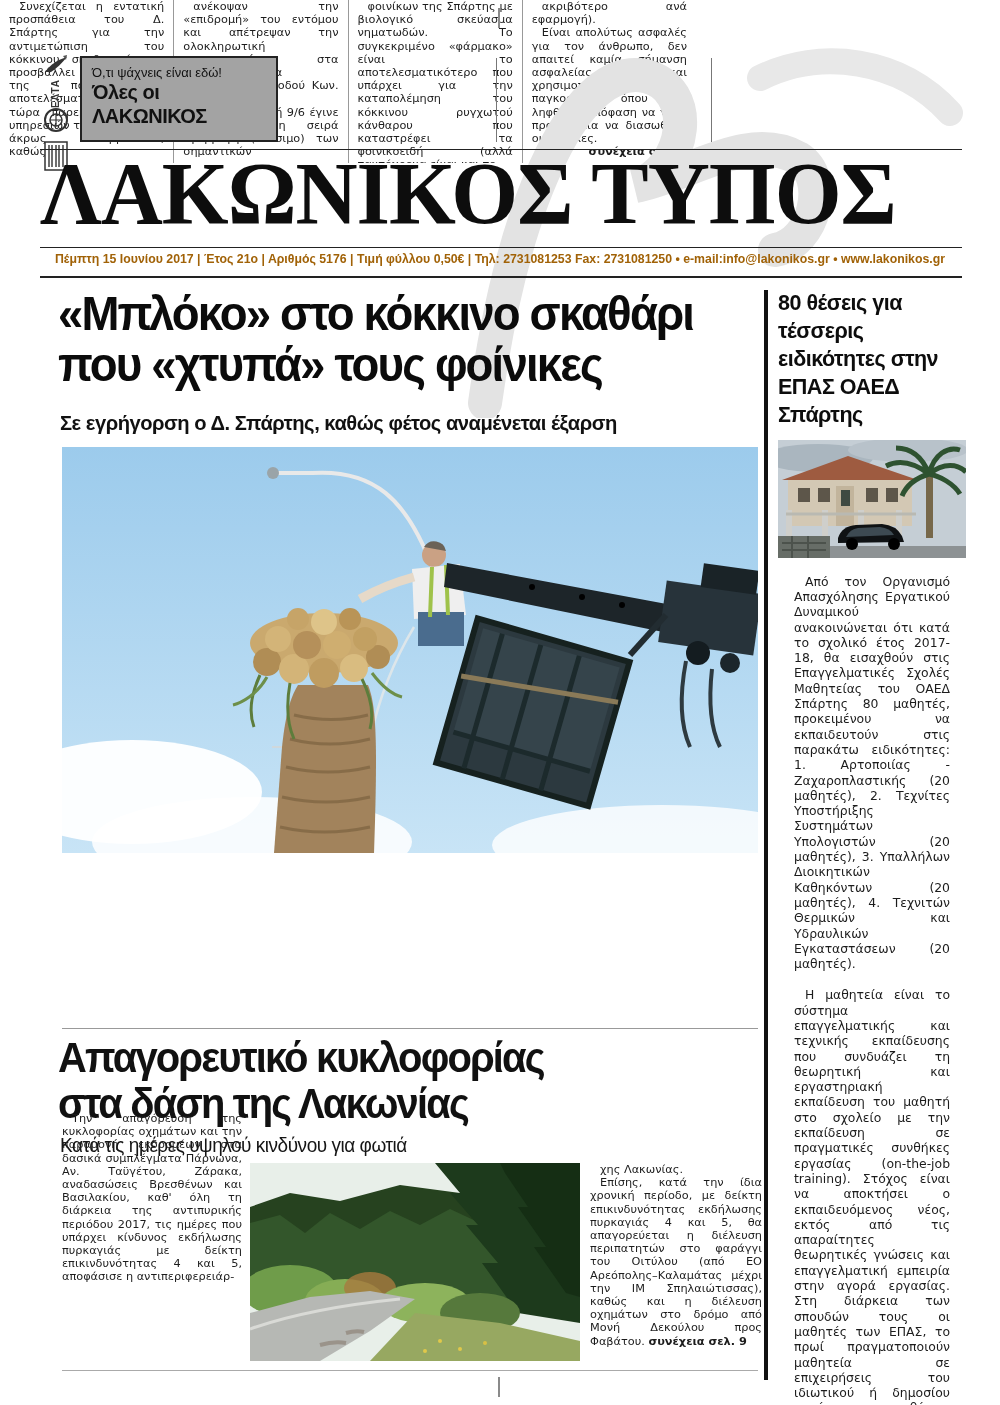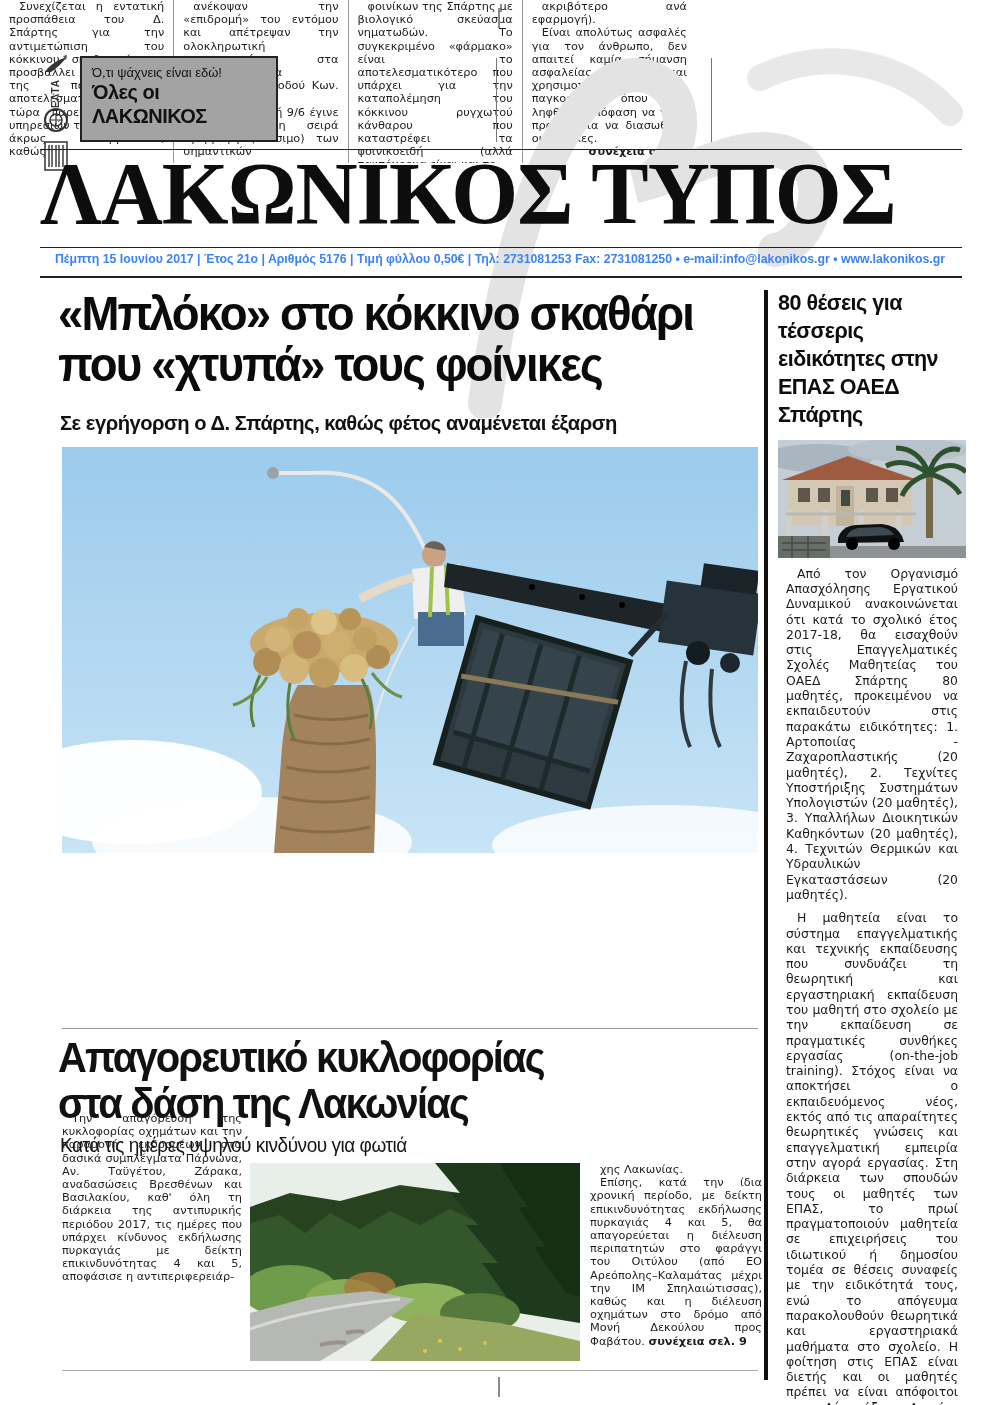--- a/index.html
+++ b/index.html
@@ -26,21 +26,21 @@
   .vdiv{width:1px;background:#777;z-index:2;}
 
   
   .masthead{left:40px;top:150px;width:920px;text-align:left;z-index:2;}
   .masthead h1{margin:0;font-family:"Liberation Serif",serif;font-weight:bold;font-size:86px;
                letter-spacing:-1px;line-height:1.0;transform:scaleY(1.04);color:#0d0d0d;}
   .masthead .sub{margin-top:4px;font-family:"Liberation Sans",sans-serif;font-size:19px;
                  letter-spacing:9px;color:#1a1a1a;}
   .rule{position:absolute;background:#222;z-index:2;}
   .dateline{left:40px;top:252px;width:920px;text-align:center;font-family:"Liberation Sans",sans-serif;
-            font-weight:bold;font-size:12.3px;color:#3b82f6;z-index:2;}
+            font-weight:bold;font-size:12.3px;color:#a16207;z-index:2;}
 
   
   .lead-hl{left:58px;top:288px;width:760px;font-family:"Liberation Sans",sans-serif;font-weight:bold;
            font-size:49px;line-height:1.05;letter-spacing:-2px;transform:scaleX(.93);transform-origin:left top;
            color:#0b0b0b;z-index:2;}
   .lead-sub{left:60px;top:411px;width:720px;font-family:"Liberation Sans",sans-serif;font-weight:bold;
             font-size:21px;letter-spacing:-0.5px;transform:scaleX(.96);transform-origin:left top;z-index:2;}
   .photo{z-index:2;display:block;}
 
   .cols{left:62px;top:862px;width:696px;height:163px;display:flex;z-index:2;}
@@ -59,21 +59,21 @@
             letter-spacing:-0.5px;transform:scaleX(.95);transform-origin:left top;color:#151515;z-index:2;}
   .fire-col{font-size:11.3px;line-height:13.2px;text-align:justify;color:#1c1c1c;overflow:hidden;z-index:2;}
   .fire-col p{margin:0;text-indent:10px;}
 
   
   .rbar{left:764px;top:290px;width:4px;height:1090px;background:#111;position:absolute;z-index:2;}
   .rcol{left:778px;top:290px;width:188px;position:absolute;z-index:2;}
   .rcol .hl{font-family:"Liberation Sans",sans-serif;font-weight:bold;font-size:21.5px;line-height:1.3;
             letter-spacing:-0.5px;color:#0d0d0d;}
   .rcol .body{margin-top:8px;font-size:12.4px;line-height:15.3px;text-align:justify;color:#1c1c1c;}
-  .rcol .body p{margin:8px;text-indent:11px;}
+  .rcol .body p{margin:16px;text-indent:11px;}
   .rcol .cont2{font-weight:bold;text-align:right;font-size:12.4px;margin-top:0;}
   .rcol .sep{height:1px;background:#555;margin:16px 0 12px 0;}
   .opinion .hl2{font-family:"Liberation Sans",sans-serif;font-weight:bold;font-size:23.5px;line-height:1.22;
                 letter-spacing:-1px;transform:scaleX(.97);transform-origin:left top;}
 </style>
 </head>
 <body>
 
 <div class="page">
 

